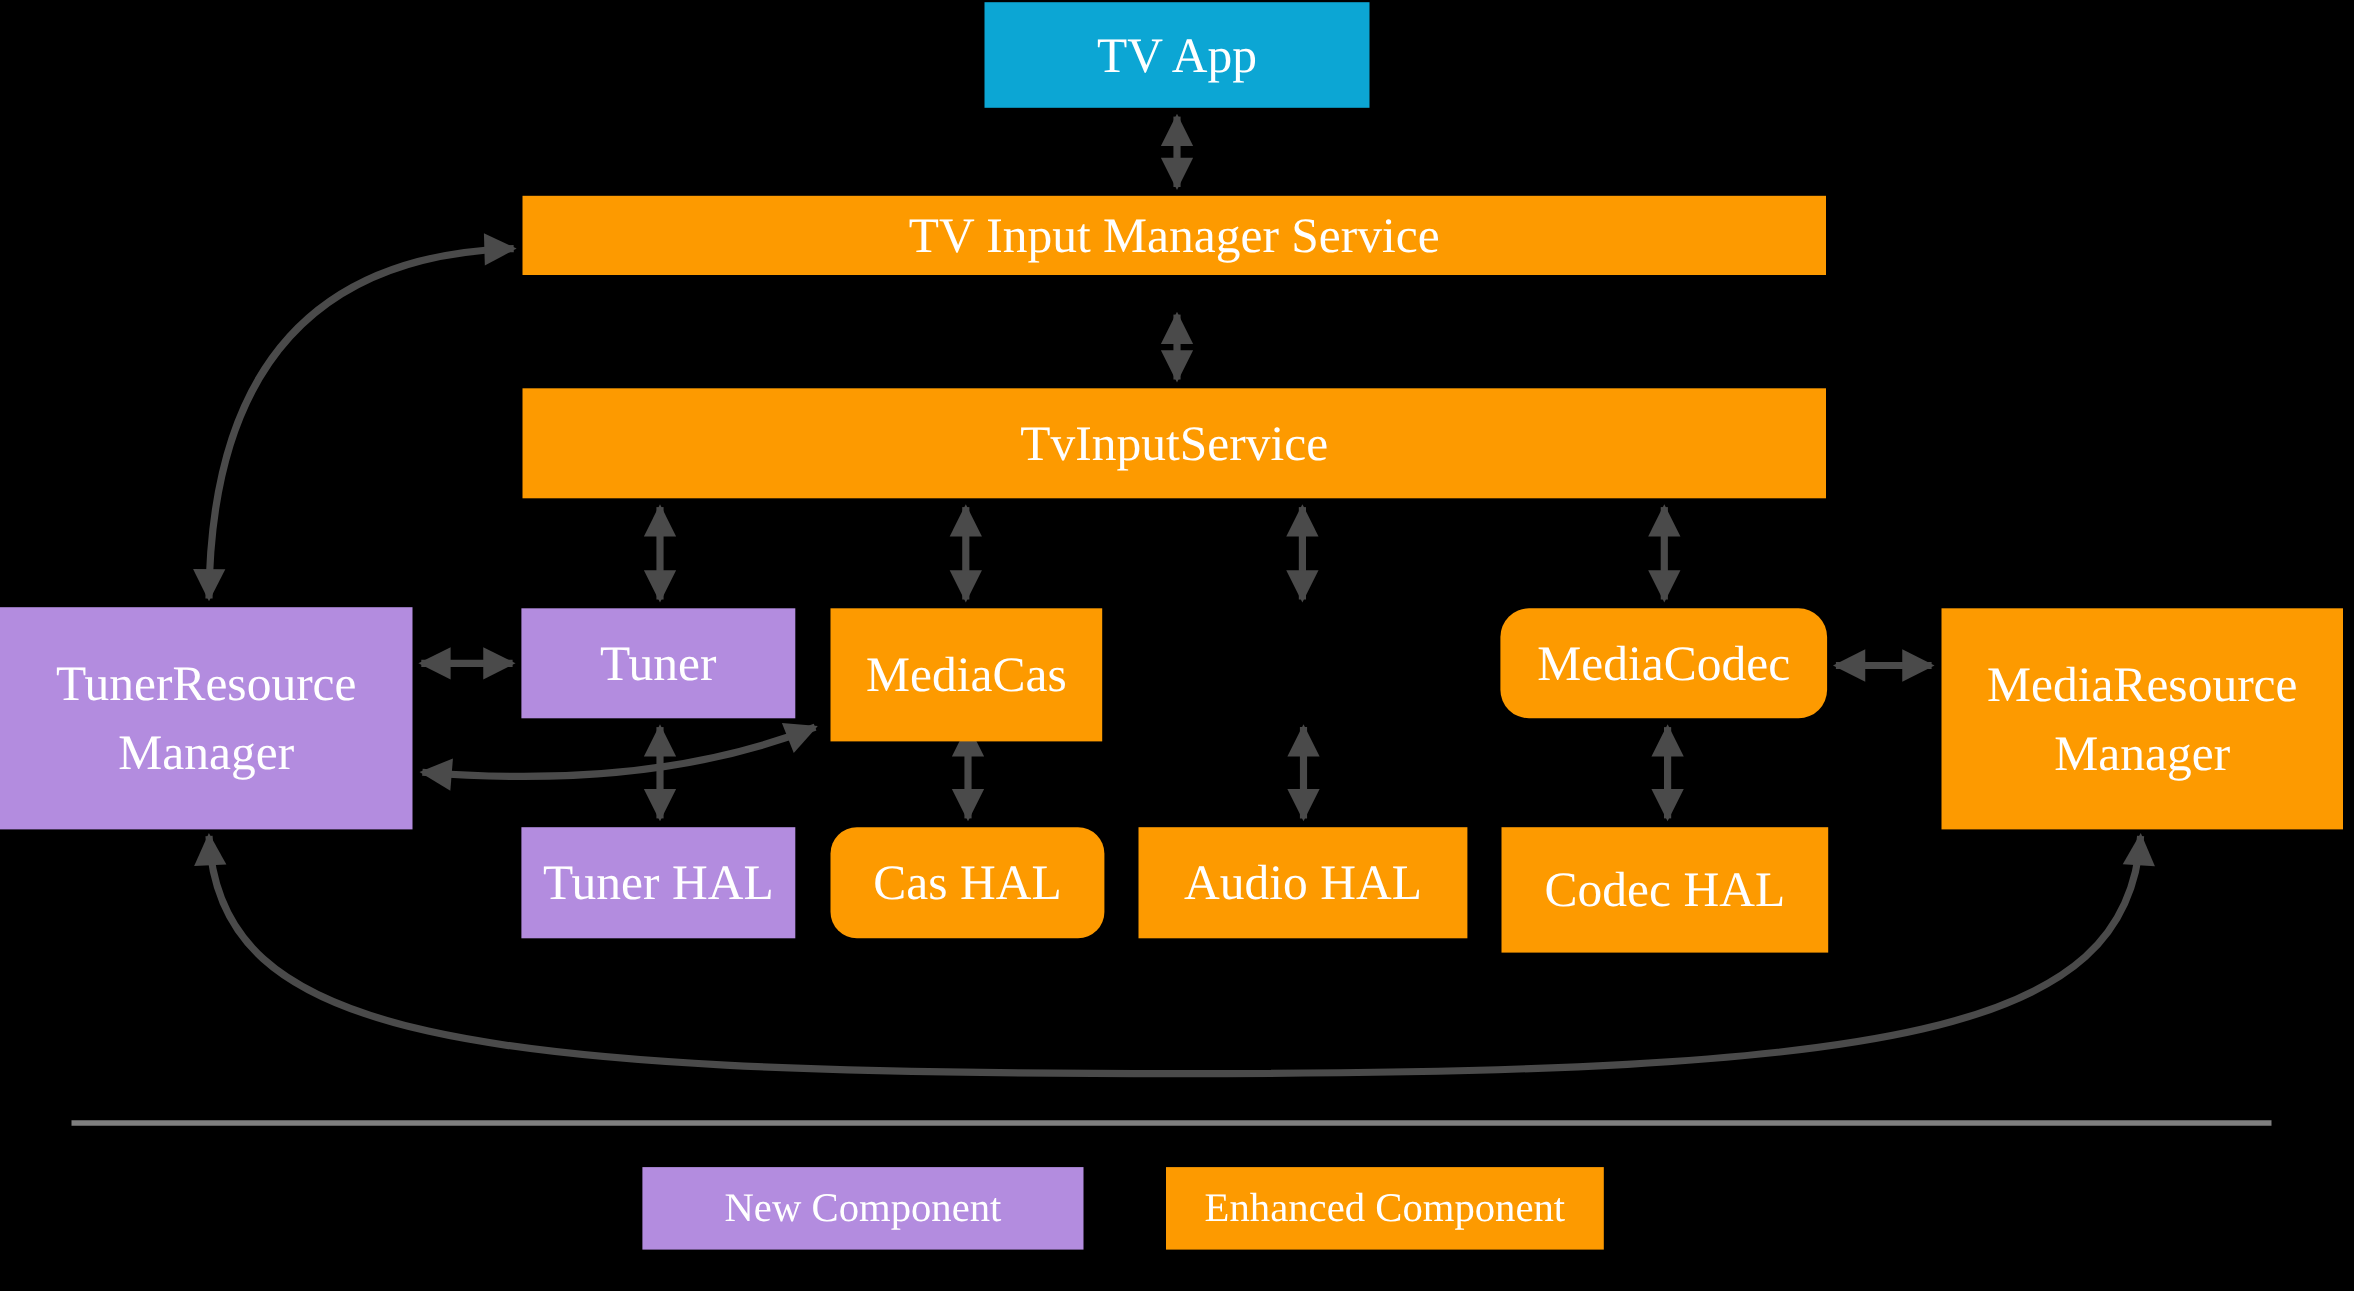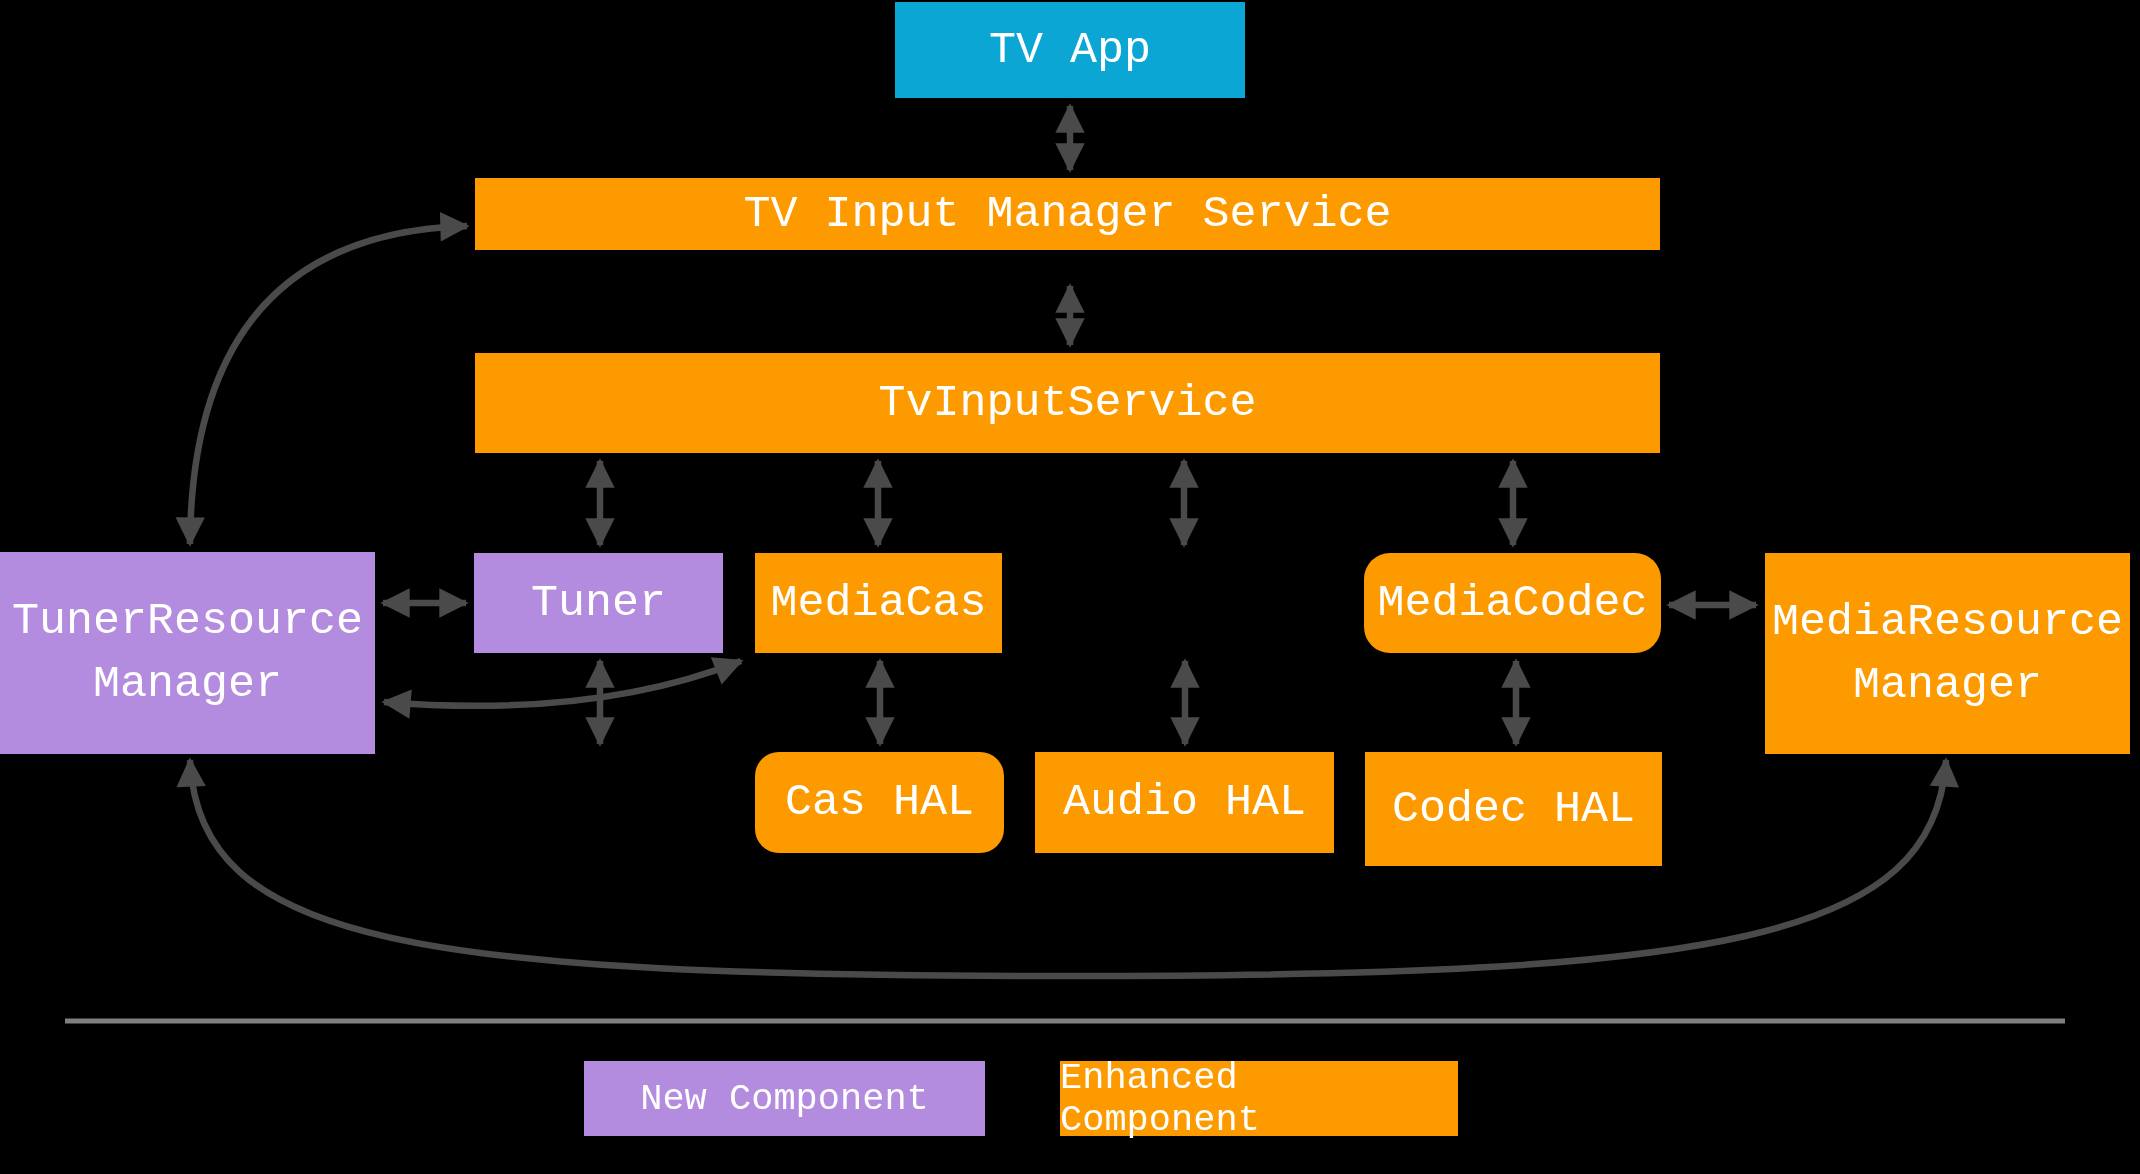--- a/index.html
+++ b/index.html
@@ -10,21 +10,21 @@
     --c-divider:#7f7f7f;
     --c-bg:#000000;
     --c-text:#ffffff;
   }
   html,body{margin:0;padding:0;background:var(--c-bg);}
   .canvas{
     position:relative;
     width:2140px;height:1174px;
     background:var(--c-bg);
     overflow:hidden;
-    font-family:Liberation Mono, monospace;
+    font-family:Liberation Serif, serif;
   }
   svg.arrows{position:absolute;left:0;top:0;}
   svg.arrows .edge{fill:none;stroke:var(--c-arrow);stroke-width:6.5px;}
   svg.arrows .divider{stroke:var(--c-divider);stroke-width:5px;}
   svg.arrows marker path{fill:var(--c-arrow);}
   .node{
     position:absolute;
     display:flex;align-items:center;justify-content:center;
     text-align:center;
     color:var(--c-text);
@@ -33,21 +33,21 @@
     box-sizing:border-box;
   }
   .node.app{background:var(--c-app);}
   .node.enhanced{background:var(--c-enhanced);}
   .node.new{background:var(--c-new);}
   
   .n-tv-app        {left:895px; top:2px;   width:350px; height:96px;}
   .n-tims          {left:475px; top:178px; width:1185px;height:72px;}
   .n-tvis          {left:475px; top:353px; width:1185px;height:100px;}
   .n-tuner         {left:474px; top:553px; width:249px; height:100px;}
-  .n-mediacas      {left:755px; top:553px; width:247px; height:100px;}
+  .n-mediacas      {left:755px; top:553px; width:247px; height:121px;}
   .n-audiotrack    {left:1035px;top:553px; width:299px; height:100px;}
   .n-mediacodec    {left:1364px;top:553px; width:297px; height:100px;border-radius:26px;}
   .n-trm           {left:0px;   top:552px; width:375px; height:202px;}
   .n-mrm           {left:1765px;top:553px; width:365px; height:201px;}
   .n-tuner-hal     {left:474px; top:752px; width:249px; height:101px;}
   .n-cas-hal       {left:755px; top:752px; width:249px; height:101px;border-radius:24px;}
   .n-audio-hal     {left:1035px;top:752px; width:299px; height:101px;}
   .n-codec-hal     {left:1365px;top:752px; width:297px; height:114px;}
   
   .legend-box{
@@ -102,20 +102,21 @@
 
   <div class="node enhanced n-mediacas">MediaCas</div>
 
 
   <div class="node enhanced n-mediacodec">MediaCodec</div>
 
   <div class="node new n-trm">TunerResource Manager</div>
 
   <div class="node enhanced n-mrm">MediaResource Manager</div>
 
+  <div class="node new n-tuner-hal">Tuner HAL</div>
 
   <div class="node enhanced n-cas-hal">Cas HAL</div>
 
   <div class="node enhanced n-audio-hal">Audio HAL</div>
 
   <div class="node enhanced n-codec-hal">Codec HAL</div>
 
   <div class="legend-box l-new">New Component</div>
 
   <div class="legend-box l-enhanced">Enhanced Component</div>

